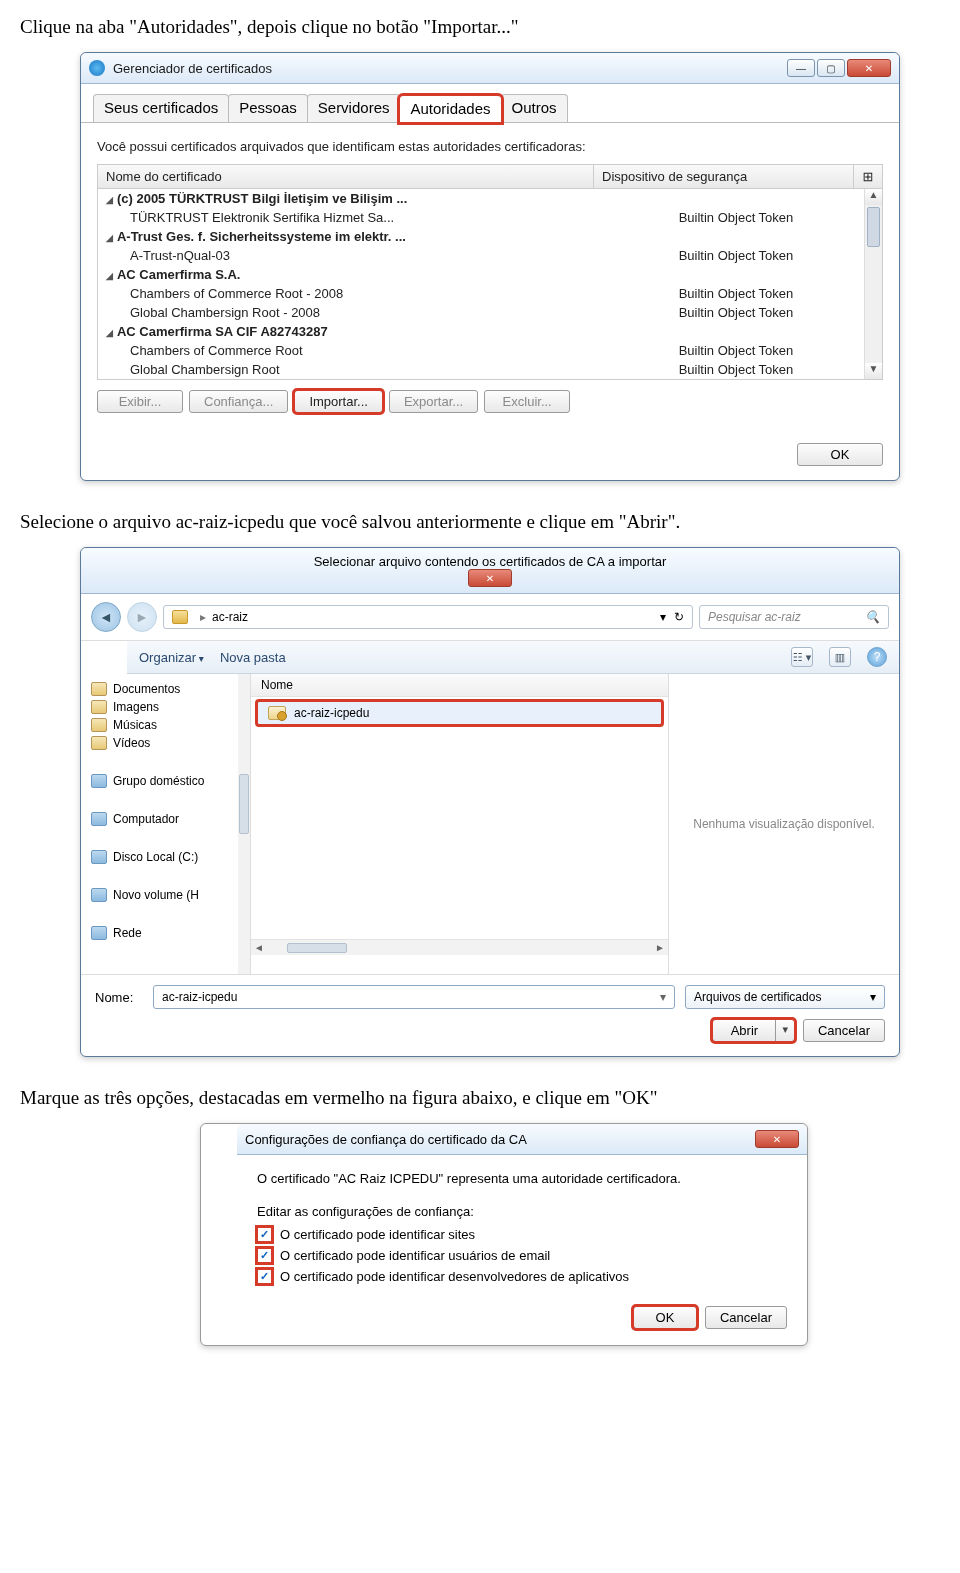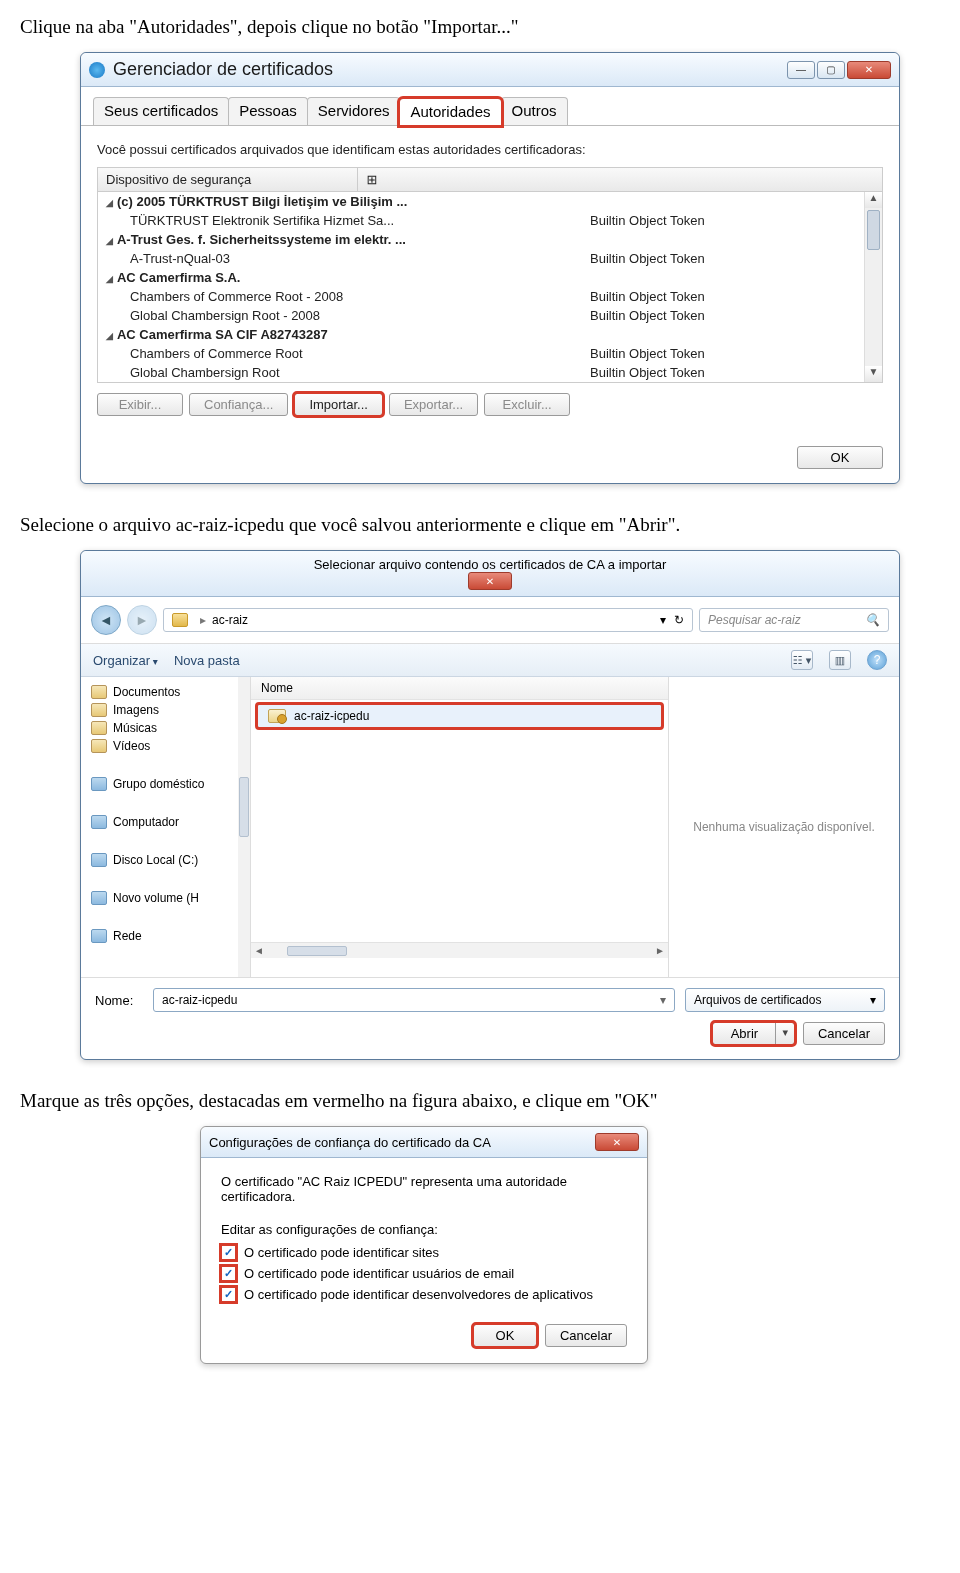--- a/index.html
+++ b/index.html
@@ -3,21 +3,21 @@
 <meta charset="utf-8">
 <style>
   * { box-sizing: border-box; font-family: "Segoe UI", Tahoma, sans-serif; }
   body { margin: 0; background: #fff; padding: 8px 20px; font-size: 16px; color: #000; width: 960px; }
   .instruction { font-family: "Times New Roman", serif; font-size: 19px; margin: 8px 0 14px 0; }
 
   
   .window { border: 1px solid #5b7a9b; border-radius: 6px; background: #fff; box-shadow: 0 2px 6px rgba(0,0,0,.2); margin: 0 0 30px 60px; width: 820px; }
   .titlebar { background: linear-gradient(#f7fbff, #dbe9f7); border-bottom: 1px solid #9fb7d0; padding: 6px 8px; display: flex; align-items: center; border-radius: 6px 6px 0 0; }
   .titlebar .globe { width: 16px; height: 16px; border-radius: 50%; background: radial-gradient(#5bb9f0,#1978c5); margin-right: 8px; }
-  .titlebar .title { flex: 1; font-size: 18px; color: #1a1a1a; }
+  .titlebar .title { flex: 1; font-size: 13px; color: #1a1a1a; }
   .winbtns { display: flex; gap: 2px; }
   .winbtn { width: 28px; height: 18px; border: 1px solid #7c94ad; border-radius: 3px; background: linear-gradient(#fefefe,#d9e6f2); font-size: 10px; display:flex;align-items:center;justify-content:center; color:#333; }
   .winbtn.close { width: 44px; background: linear-gradient(#e88a7a,#c94a36); color:#fff; border-color:#9e3b2c; }
 
   .tabs { display:flex; gap:0; padding: 10px 12px 0 12px; border-bottom:1px solid #bbb; font-size: 15px; }
   .tab { padding: 4px 10px 6px 10px; border: 1px solid #bbb; border-bottom: none; background: #f3f3f3; margin-right: -1px; border-radius: 4px 4px 0 0; }
   .tab.active { background: #fff; position: relative; top: 1px; }
   .tab.highlighted { outline: 3px solid #d63b2a; outline-offset: -1px; }
 
   .win-body { padding: 12px 16px 16px 16px; font-size: 13px; color:#222; }
@@ -25,21 +25,21 @@
 
   .table-wrap { border: 1px solid #ccc; }
   .th-row { display:flex; background: linear-gradient(#f9f9f9,#e9e9e9); border-bottom:1px solid #ccc; }
   .th { padding: 4px 8px; font-size: 13px; border-right:1px solid #ccc; }
   .th.name { flex: 1; }
   .th.dev { width: 260px; }
   .th.ctrl { width: 28px; text-align:center; border-right:none; }
   .rows { max-height: 220px; overflow:hidden; position:relative; }
   .row { display:flex; font-size: 13px; padding: 2px 0; }
   .row .c1 { flex:1; padding-left: 8px; }
-  .row .c2 { width: 300px; padding-left: 8px; }
+  .row .c2 { width: 300px; padding-left: 8px; text-align: center; }
   .row.group .c1 { font-weight: bold; }
   .row.group .tri::before { content: "◢"; font-size: 9px; color:#555; margin-right: 4px; }
   .row.child .c1 { padding-left: 32px; }
   .scrollbar-v { position:absolute; right:0; top:0; bottom:0; width:18px; background:#f0f0f0; border-left:1px solid #ddd;}
   .scrollbar-v .thumb { position:absolute; left:2px; right:2px; height:40px; top:18px; background:#cfd8e3; border:1px solid #9fb1c4; border-radius:2px;}
   .scrollbar-v .arr { position:absolute; left:0; right:0; height:16px; text-align:center; font-size:10px; color:#555; background:linear-gradient(#fff,#e7e7e7);}
   .scrollbar-v .arr.top{top:0;} .scrollbar-v .arr.bot{bottom:0;}
 
   .btnrow { display:flex; gap:6px; margin-top: 10px; }
   .btn { padding: 3px 14px; font-size: 13px; border:1px solid #9a9a9a; border-radius:3px; background: linear-gradient(#fdfdfd,#e8e8e8); min-width: 86px; text-align:center; }
@@ -52,21 +52,21 @@
   .filetitle { background: linear-gradient(#f7fbff,#dbe9f7); border-bottom:1px solid #9fb7d0; padding: 6px 8px; display:flex;align-items:center;border-radius:6px 6px 0 0;flex-direction:column; }
   .filetitle .globe{margin-right:8px;}
   .filetitle .title{flex:1;font-size:13px;}
   .red-x { width:44px; height:18px; border:1px solid #9e3b2c; border-radius:3px; background:linear-gradient(#e88a7a,#c94a36); color:#fff; font-size:10px; display:flex;align-items:center;justify-content:center;}
   .navrow { display:flex; align-items:center; gap:6px; padding:8px 10px; border-bottom:1px solid #ddd; }
   .navbtn { width:30px; height:30px; border-radius:50%; background: radial-gradient(#cfe5f6,#9cc3e4); border:1px solid #7da7c7; display:flex;align-items:center;justify-content:center;color:#356; font-size:14px;}
   .breadcrumb { flex:1; display:flex; align-items:center; border:1px solid #b8c5d3; border-radius:3px; padding:4px 8px; font-size:12px; background:#fff;}
   .breadcrumb .folder-ico{width:16px;height:14px;background:linear-gradient(#f8e09a,#e2b84b);border:1px solid #c99a2b;border-radius:2px;margin-right:6px;}
   .breadcrumb .sep{margin:0 6px;color:#777;}
   .searchbox { width:190px; border:1px solid #b8c5d3; border-radius:3px; padding:4px 8px; font-size:12px; color:#888; font-style:italic; display:flex;align-items:center;justify-content:space-between;}
-  .toolbar2 { display:flex; align-items:center; gap:16px; padding:6px 12px; font-size:13px; background:linear-gradient(#f6fafe,#e6eef6); border-bottom:1px solid #cbd6e2; color:#2a4a6f;}
+  .toolbar2 { display:flex; align-items:center; gap:16px; padding:6px 12px; font-size:13px; background:linear-gradient(#f6fafe,#e6eef6); border-bottom:1px solid #cbd6e2; color:#2a4a6f;margin-left:46px;}
   .toolbar2 .drop::after{content:" ▾";font-size:10px;color:#2a4a6f;}
   .toolbar2 .spacer{flex:1;}
   .viewicon{width:22px;height:20px;border:1px solid #a7b8ca;border-radius:3px;background:linear-gradient(#fff,#e4ecf4);display:flex;align-items:center;justify-content:center;font-size:11px;color:#456;}
   .helpicon{width:20px;height:20px;border-radius:50%;border:1px solid #6da3d2;background:radial-gradient(#bfe0fa,#5a9fd6);color:#fff;font-size:12px;display:flex;align-items:center;justify-content:center;}
 
   .filebody { display:flex; height: 300px; }
   .sidepane { width: 170px; border-right:1px solid #ddd; padding:6px 4px; font-size:12px; overflow:hidden; position:relative;}
   .sideitem { display:flex; align-items:center; gap:6px; padding:2px 6px; }
   .sideitem .ico{width:16px;height:14px;border:1px solid #b5945a;background:linear-gradient(#f6e7b8,#e7c876);border-radius:2px;}
   .sideitem.group {margin-top:20px;font-weight:normal;}
@@ -89,21 +89,21 @@
   .namefield{display:flex;align-items:center;gap:10px;}
   .namefield .lbl{min-width:48px;}
   .namefield .inp{flex:1;border:1px solid #8ca8c4;border-radius:3px;padding:4px 8px;font-size:12px;background:#fff;}
   .namefield .drop{width:200px;border:1px solid #8ca8c4;border-radius:3px;padding:4px 8px;font-size:12px;background:linear-gradient(#fff,#eef3f8);display:flex;justify-content:space-between;}
   .filefoot .btns{display:flex;justify-content:flex-end;gap:8px;margin-top:10px;}
   .splitbtn{display:flex;}
   .splitbtn .btn{border-radius:3px 0 0 3px;}
   .splitbtn .dd{border:1px solid #9a9a9a;border-left:none;border-radius:0 3px 3px 0;padding:3px 6px;background:linear-gradient(#fdfdfd,#e8e8e8);font-size:11px;color:#444;}
 
   
-  .trustwin { border:1px solid #9a9a9a; border-radius:6px; background:#fff; box-shadow:0 2px 6px rgba(0,0,0,.2); margin:0 0 20px 180px; width:448px; }
+  .trustwin { border:1px solid #9a9a9a; border-radius:6px; background:#fff; box-shadow:0 2px 6px rgba(0,0,0,.2); margin:0 0 20px 180px; width:608px;padding-left:36px; }
   .trusttitle{ background:linear-gradient(#f7fbff,#dbe9f7); border-bottom:1px solid #9fb7d0; padding:6px 8px; display:flex;align-items:center;border-radius:6px 6px 0 0; font-size:13px;}
   .trusttitle .title{flex:1;}
   .trustbody{ padding:16px 20px; font-size:13px; }
   .check{ display:flex;align-items:center; gap:8px; margin:6px 0;}
   .cb{ width:15px;height:15px;border:1px solid #7a7a7a;background:#fff;display:flex;align-items:center;justify-content:center; font-size:11px;color:#1366c0;font-weight:bold;}
   .cb.highlighted{outline:3px solid #d63b2a;outline-offset:-1px;}
   .trustfoot{display:flex;justify-content:flex-end;gap:8px;padding:0 20px 16px 20px;}
 </style>
 </head>
 <body>
@@ -124,20 +124,21 @@
     <div class="tab">Seus certificados</div>
     <div class="tab">Pessoas</div>
     <div class="tab">Servidores</div>
     <div class="tab active highlighted">Autoridades</div>
     <div class="tab">Outros</div>
   </div>
   <div class="win-body">
     <div class="hint">Você possui certificados arquivados que identificam estas autoridades certificadoras:</div>
     <div class="table-wrap">
       <div class="th-row">
+        <div class="th name">Nome do certificado</div>
         <div class="th dev">Dispositivo de segurança</div>
         <div class="th ctrl">⊞</div>
       </div>
       <div class="rows" id="cert-rows">
         <div class="row group">
             <div class="c1"><span class="tri"></span>(c) 2005 TÜRKTRUST Bilgi İletişim ve Bilişim ...</div>
             <div class="c2"></div>
           </div>
           <div class="row child">
             <div class="c1">TÜRKTRUST Elektronik Sertifika Hizmet Sa...</div>

